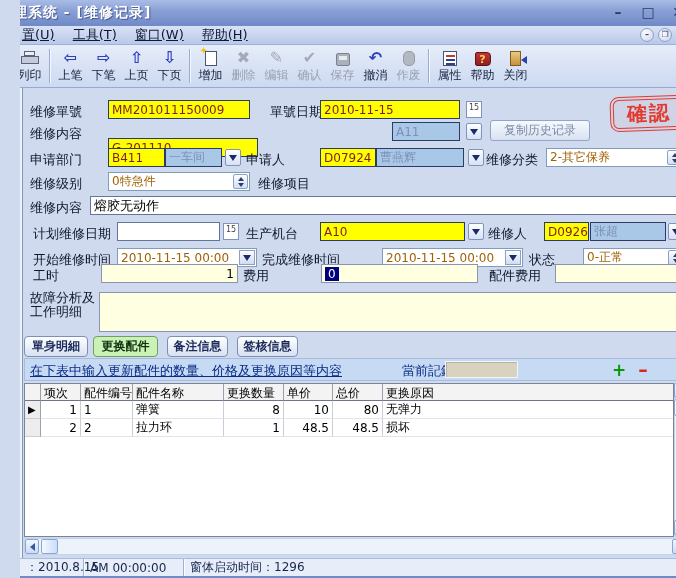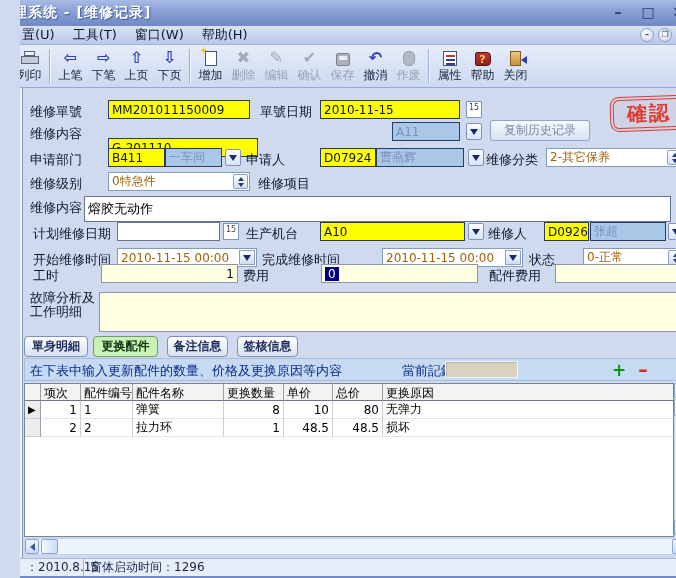--- a/index.html
+++ b/index.html
@@ -14,21 +14,21 @@
   .title { position:absolute; left:-7px; top:4px; color:#fff; font-weight:bold;
     font-size:14px; letter-spacing:1px; text-shadow:1px 1px 1px #45568C; white-space:nowrap; }
   .winctl { position:absolute; top:3px; right:8px; display:flex; gap:10px; }
   .wbtn { width:20px; height:18px; display:flex; align-items:center; justify-content:center;
     color:#2A3A66; font-size:14px; font-weight:bold; cursor:default; }
 
   
   .menubar { position:absolute; left:0; top:26px; width:676px; height:19px;
     background:linear-gradient(#D9E2F6,#B9C8E9); border-bottom:1px solid #9FB2D6;
     display:flex; align-items:center; font-size:13px; color:#101830; }
-  .mitem { padding:0 9px; white-space:nowrap; }
+  .mitem { padding:0 9px; white-space:nowrap;text-decoration:underline; }
   .mitem:first-child { padding-left:2px; }
   .mdict { position:absolute; right:6px; top:2px; display:flex; gap:4px; }
   .mdibtn { width:14px; height:14px; border-radius:50%; border:1px solid #8FA0C4;
     background:radial-gradient(circle at 35% 30%, #FBFCFF, #C9D4EC);
     display:flex; align-items:center; justify-content:center; font-size:8px;
     color:#33406B; font-weight:bold; line-height:1; }
 
   
   .toolbar { position:absolute; left:0; top:45px; width:676px; height:43px;
     background:linear-gradient(#E6EDFA,#CCD9F0); border-bottom:1px solid #96A9CE;
@@ -63,21 +63,21 @@
     border:1px solid #7D5C1E; position:relative; }
   .i-door:before { content:""; position:absolute; right:-7px; top:4px; width:0; height:0;
     border:4px solid transparent; border-right:6px solid #2742A8; }
 
   
   .client { position:absolute; left:0; top:88px; width:676px; height:470px; background:#CFDAEE;
     box-shadow:inset 2px 0 0 #EDF2FB, inset 3px 0 0 #8296BC, inset -1px 0 0 #B9C8E4; }
   .lbl { position:absolute; font-size:13px; color:#0f172a; white-space:nowrap; }
   .fy,.fb,.fw,.fc { position:absolute; display:flex; align-items:center;
     font-size:12px; padding:0 3px; white-space:nowrap; overflow:hidden; }
-  .fy { background:#FFFF00; border:1px solid #2B3C64; color:#0f172a; }
+  .fy { background:#FFFF00; border:1px solid #2B3C64; color:#7f1d1d; }
   .fb { background:#A9C7E7; border:1px solid #2B3C64; color:#7E90B7; }
   .fw { background:#fff; border:1px solid #63759B; color:#000; font-size:13px; }
   .fc { background:#FFFFE1; border:1px solid #8A94B0; color:#000; }
   .fc.num { justify-content:flex-end; }
   .selval { background:#000080; color:#fff; padding:0 3px; }
   .combo { position:absolute; background:#fff; border:1px solid #7F9DB9; color:#a16207;
     font-size:12px; display:flex; align-items:center; padding:0 18px 0 3px; white-space:nowrap; overflow:hidden; }
   .spin { position:absolute; right:1px; top:1px; bottom:1px; width:15px;
     background:linear-gradient(#FDFEFF,#D3DFF3); border:1px solid #8CA0C6; border-radius:2px;
     display:flex; flex-direction:column; align-items:center; justify-content:center; gap:2px; }
@@ -104,21 +104,21 @@
     font-weight:bold; letter-spacing:2px; display:flex; align-items:center;
     justify-content:center; transform:rotate(-2deg); background:rgba(255,60,40,0.04); }
 
   
   .tab { position:absolute; height:21px; top:248px; border:1px solid #7A90B8; border-radius:4px;
     background:linear-gradient(#FFFFFF,#D8E1F1); color:#1A2A5A; font-size:12px;
     display:flex; align-items:center; justify-content:center;font-weight:bold; }
   .tab.active { background:#C9F2B4; border-color:#6F9E6A; color:#103010; }
   .infobar { position:absolute; left:4px; top:270px; width:664px; height:23px;
     background:#C7DAF4; border:1px solid #A8BCDC; }
-  .hint { position:absolute; left:5px; top:3px; font-size:13px; color:#0A2C86; white-space:nowrap; }
+  .hint { position:absolute; left:5px; top:3px; font-size:13px; color:#0A2C86; white-space:nowrap;text-decoration:underline; }
   .curlab { position:absolute; left:377px; top:3px; font-size:13px; color:#0A2C86; }
   .curbox { position:absolute; left:420px; top:2px; width:73px; height:17px;
     background:#D9D2BE; border:1px solid #F2F4F8; box-shadow:inset 1px 1px 0 #B9B29E; }
   .addbtn { position:absolute; left:584px; top:0px; width:20px; height:21px; color:#089908;
     font-size:17px; font-weight:bold; display:flex; align-items:center; justify-content:center; }
   .delbtn { position:absolute; left:608px; top:-1px; width:20px; height:21px; color:#D42B20;
     font-size:19px; font-weight:bold; display:flex; align-items:center; justify-content:center; }
 
   
   .grid { position:absolute; left:4px; top:295px; width:650px; height:154px;
@@ -278,21 +278,21 @@
           <span class="i-door"></span>
         </span>
       <span>关闭</span>
     </div>
   </div>
 
   <div class="client">
 
     <div class="lbl" style="left:10px;top:15px">维修單號</div>
     <div class="fy" style="left:88px;top:12px;width:142px;height:19px">MM201011150009</div>
-    <div class="lbl" style="left:240px;top:15px">單號日期</div>
+    <div class="lbl" style="left:250px;top:15px">單號日期</div>
     <div class="fy" style="left:300px;top:12px;width:140px;height:19px">2010-11-15</div>
     <div class="calbtn" style="left:446px;top:13px">
         <i></i>
         <span>15</span>
       </div>
 
     <div class="lbl" style="left:10px;top:37px">维修内容</div>
     <div class="fy" style="left:88px;top:50px;width:150px;height:19px">G-201110</div>
     <div class="fb" style="left:372px;top:34px;width:68px;height:19px">A11</div>
     <div class="dropbtn" style="left:446px;top:35px">
@@ -329,21 +329,21 @@
     <div class="combo" style="left:88px;top:84px;width:142px;height:19px">
       <span>0特急件</span>
       <span class="spin">
           <u></u>
           <d></d>
         </span>
     </div>
     <div class="lbl" style="left:238px;top:87px">维修项目</div>
 
     <div class="lbl" style="left:10px;top:111px">维修内容</div>
-    <div class="fw" style="left:64px;top:108px;width:587px;height:26px">熔胶无动作</div>
+    <div class="fw" style="left:70px;top:108px;width:587px;height:19px">熔胶无动作</div>
 
     <div class="lbl" style="left:13px;top:137px">计划维修日期</div>
     <div class="fw" style="left:97px;top:134px;width:103px;height:19px"></div>
     <div class="calbtn" style="left:203px;top:135px">
         <i></i>
         <span>15</span>
       </div>
     <div class="lbl" style="left:226px;top:137px">生产机台</div>
     <div class="fy" style="left:300px;top:134px;width:145px;height:19px">A10</div>
     <div class="dropbtn" style="left:448px;top:135px">
@@ -455,18 +455,19 @@
         <i class="al"></i>
       </div>
     <div class="sb-thumb" style="left:21px;top:451px;width:17px;height:15px"></div>
     <div class="sb-btn" style="left:652px;top:451px">
         <i class="ar"></i>
       </div>
   </div>
 
   <div class="statusbar">
     <div class="ssec" style="width:64px">：2010.8.15</div>
+    <div class="ssec" style="width:100px">AM 00:00:00</div>
     <div class="ssec" style="flex:1;border-right:none;box-shadow:none">窗体启动时间：1296</div>
     <div class="grip"></div>
   </div>
   <div class="bottomedge"></div>
 
 </div>
 
 </body></html>

